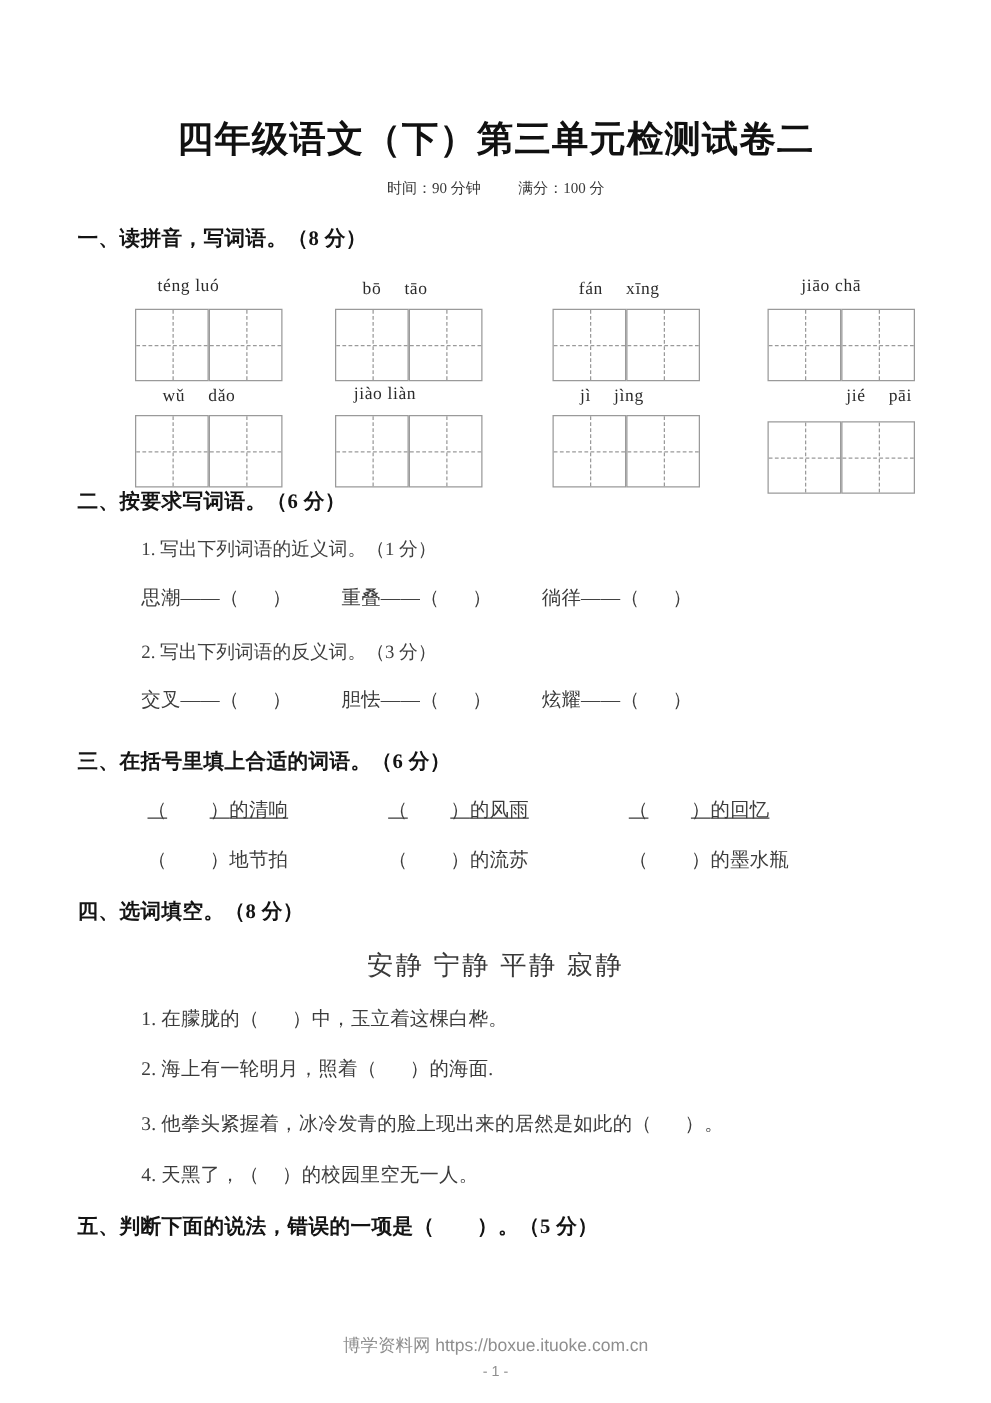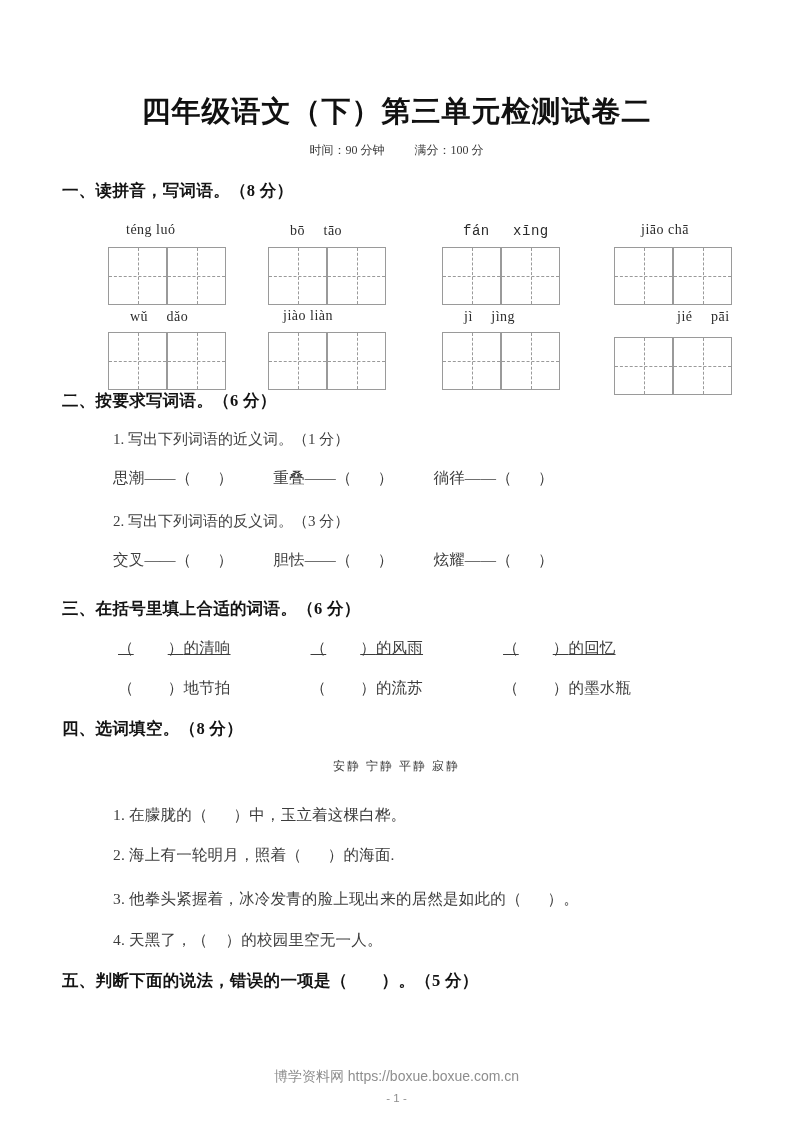--- a/index.html
+++ b/index.html
@@ -118,21 +118,21 @@
   .paren-gap-lg { display: inline-block; width: 34px; }
   .col-gap { display: inline-block; width: 40px; }
 
   
   .word-bank {
     position: absolute;
     top: 758px;
     left: 0;
     width: 793px;
     text-align: center;
-    font-size: 12px;
+    font-size: 21px;
     color: #3a3a3a;
     white-space: nowrap;
     letter-spacing: 2px;
   }
 
   
   .footer-site {
     position: absolute;
     top: 1068px;
     left: 0;
@@ -162,21 +162,21 @@
 
   <div class="doc-title">四年级语文（下）第三单元检测试卷二</div>
   <div class="doc-subtitle">
     <span>时间：90 分钟</span><span class="gap"></span><span>满分：100 分</span>
   </div>
 
   <div class="sec-head" style="top:180px;">一、读拼音，写词语。（8 分）</div>
 
   <div class="pinyin" style="top:222px; left:126px;">téng luó</div>
   <div class="pinyin" style="top:222px; left:290px;">bō　 tāo</div>
-  <div class="pinyin" style="top:222px; left:463px;font-family:Liberation Mono, monospace;">fán　 xīng</div>
+  <div class="pinyin" style="top:222px; left:463px;">fán　 xīng</div>
   <div class="pinyin" style="top:222px; left:641px;">jiāo chā</div>
 
   <div class="grid-box" style="top:247px; left:108px;">
     <div class="grid-cell"></div>
     <div class="grid-cell"></div>
   </div>
   <div class="grid-box" style="top:247px; left:268px;">
     <div class="grid-cell"></div>
     <div class="grid-cell"></div>
   </div>
@@ -252,16 +252,16 @@
   </div>
 
   <div class="line" style="top:930px; left:113px;">
     <span>4. 天黑了，（</span><span class="paren-gap-sm"></span><span>）的校园里空无一人。</span>
   </div>
 
   <div class="sec-head" style="top:970px;">
     <span>五、判断下面的说法，错误的一项是（</span><span class="paren-gap-lg"></span><span>）。（5 分）</span>
   </div>
 
-  <div class="footer-site">博学资料网 https://boxue.boxue.com.cn</div>
+  <div class="footer-site">博学资料网 https://boxue.ituoke.com.cn</div>
   <div class="footer-page">- 1 -</div>
 
 </div>
 
 </body></html>

